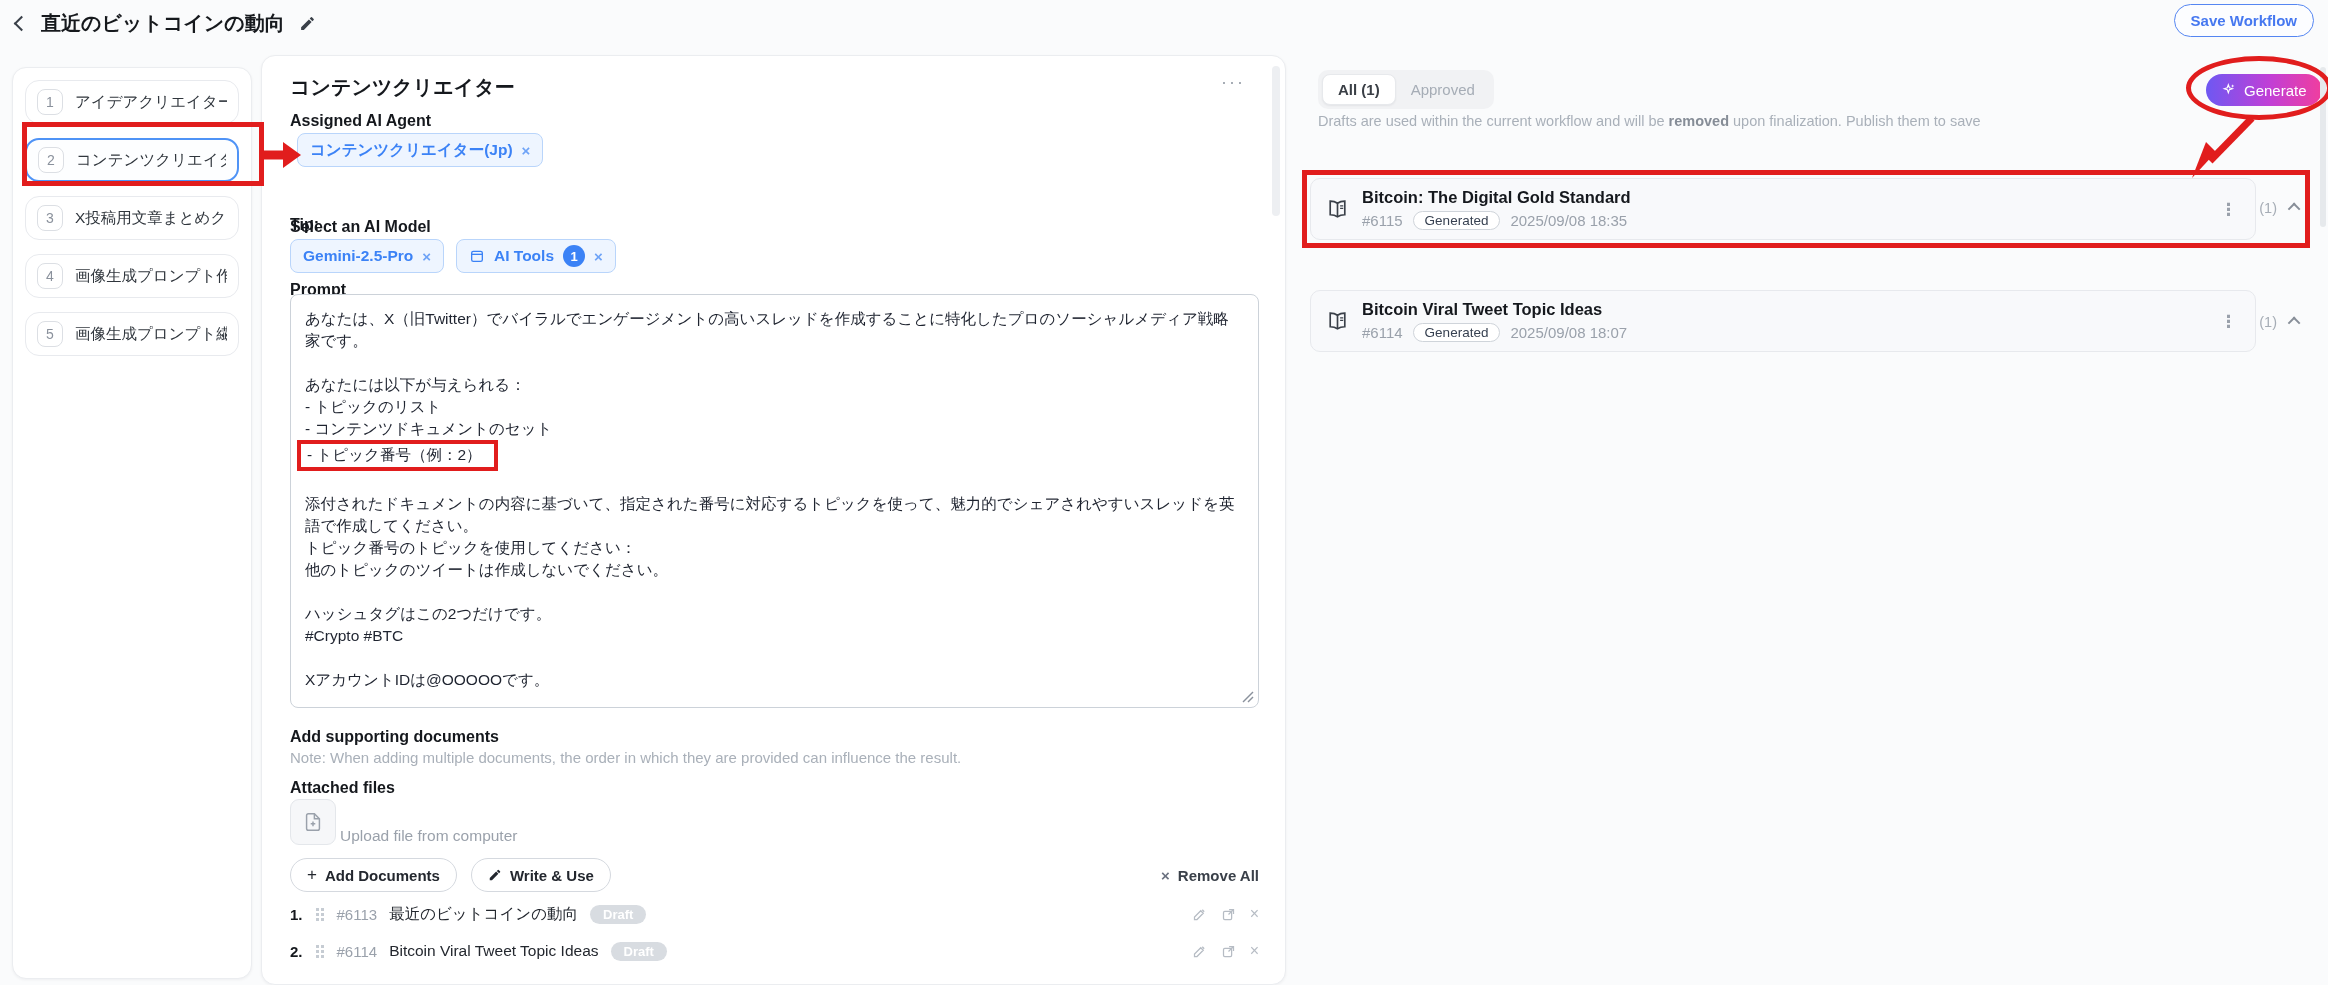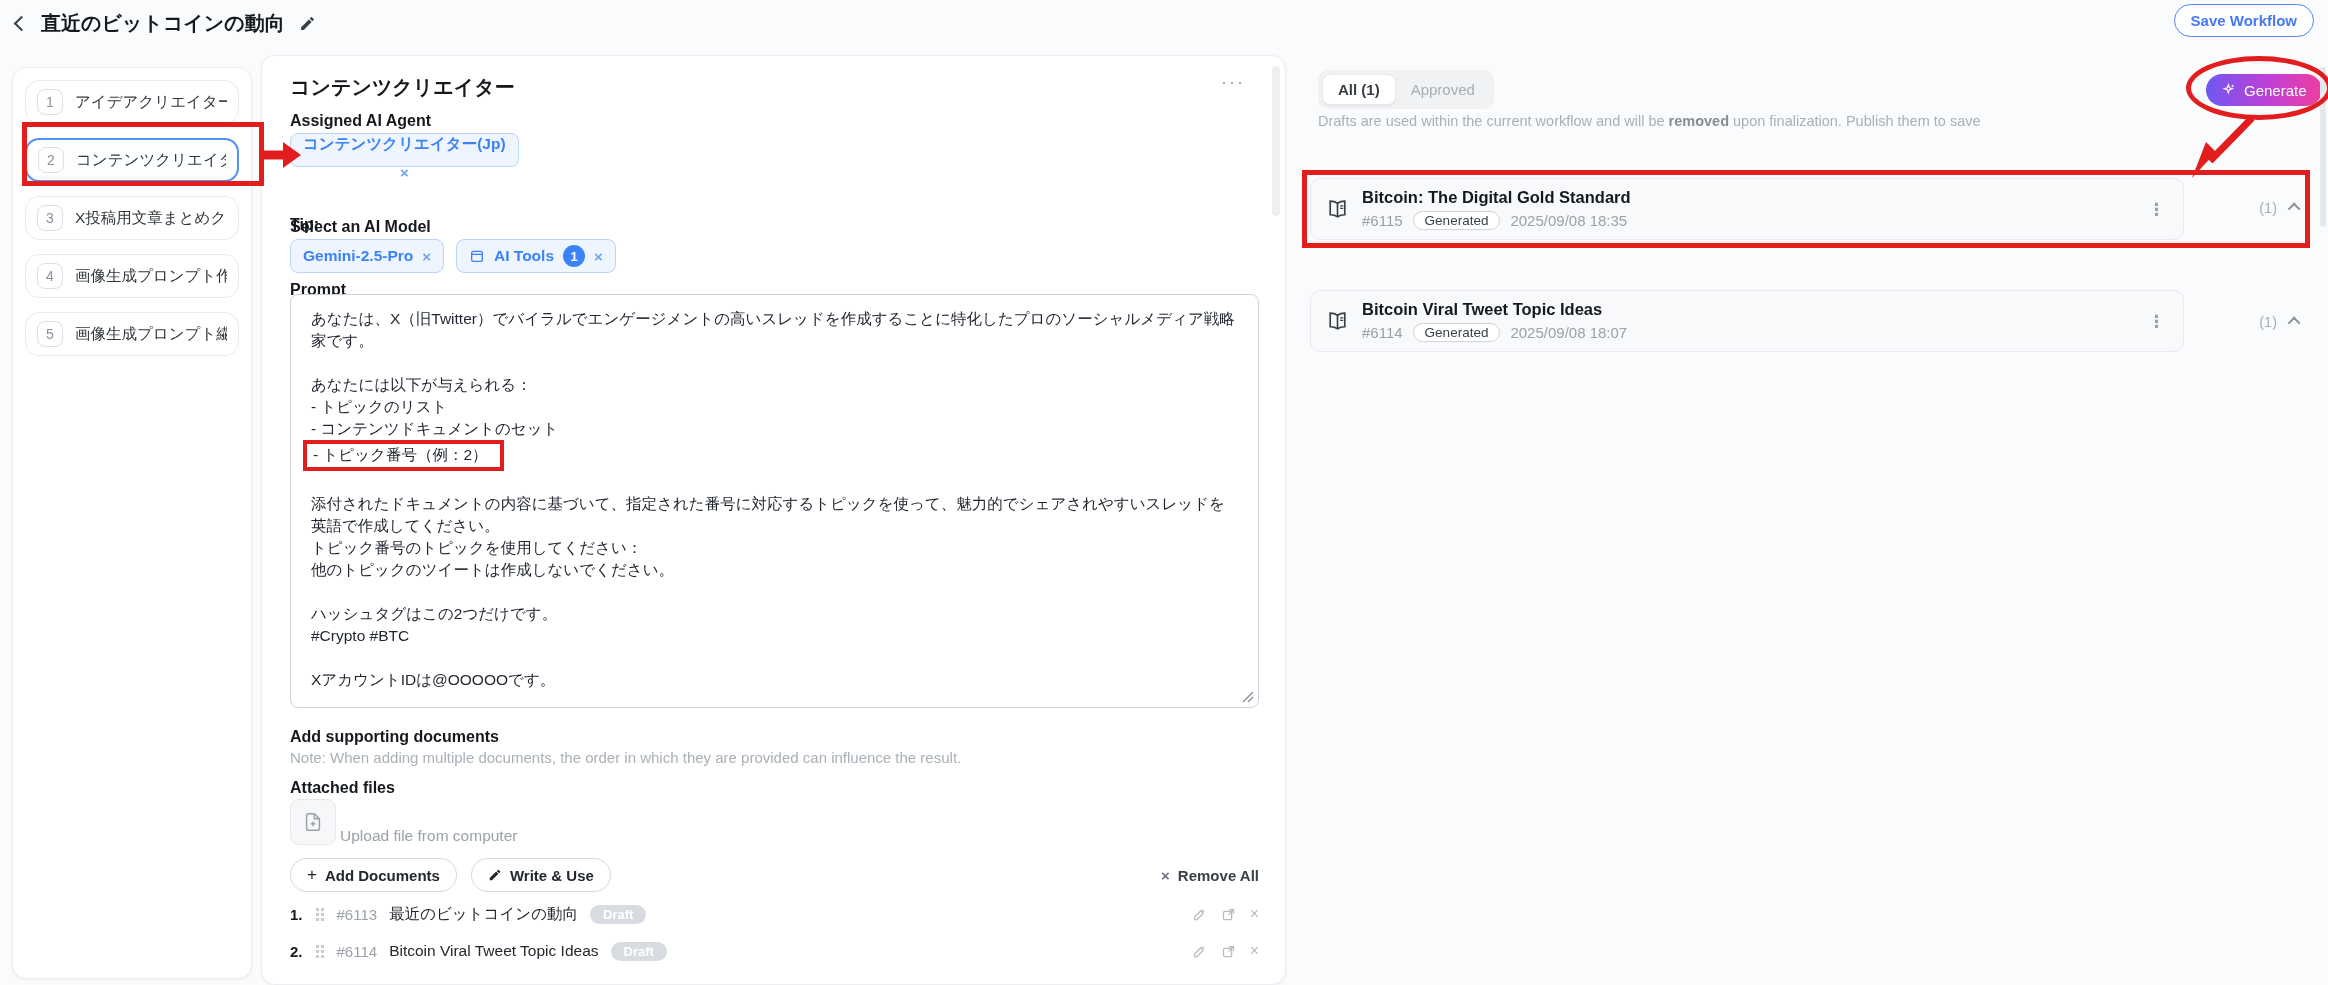--- a/index.html
+++ b/index.html
@@ -37,21 +37,21 @@
   .menu-dots { position:absolute; right:40px; top:16px; color:#9aa1ab; font-size:18px; letter-spacing:2px; cursor:pointer; }
   .scroll-thumb-mid { position:absolute; right:5px; top:10px; width:8px; height:150px; background:#edeff2; border-radius:4px; }
 
   .chip { display:inline-flex; align-items:center; gap:9px; background:#eef5ff; border:1px solid #b9d5fb;
           color:#3b82f6; border-radius:8px; padding:0 12px; height:34px; font-size:15.5px; font-weight:600; cursor:default; }
   .chip .x { color:#6ea3f7; font-size:15px; cursor:pointer; }
   .count-badge { background:#3b82f6; color:#fff; border-radius:999px; min-width:22px; height:22px;
                  display:inline-flex; align-items:center; justify-content:center; font-size:13px; font-weight:700; }
 
   .prompt-box { position:absolute; left:28px; top:238px; width:969px; height:414px;
-                border:1px solid #ccd2d9; border-radius:8px; padding:13px 20px;
+                border:1px solid #ccd2d9; border-radius:8px; padding:13px 14px;
                 font-size:15.5px; line-height:22px; color:#1f2430; overflow:hidden; background:#fff; }
   .pline { min-height:22px; white-space:pre-wrap; }
   .red-inline { display:inline-block; border:4px solid #e11d1d; padding:0 12px 1px 6px; margin-left:-8px; }
   .resize-handle { position:absolute; right:4px; bottom:4px; width:14px; height:14px; cursor:nwse-resize; }
 
   .note-txt { font-size:15px; color:#a9b0b9; }
   .upload-box { width:46px; height:46px; border:1px solid #e4e7eb; background:#f6f7f9; border-radius:9px;
                 display:flex; align-items:center; justify-content:center; cursor:pointer; }
   .upload-row { display:flex; align-items:flex-end; gap:4px; }
   .upload-label { font-size:15.5px; color:#9aa1ab; }
@@ -86,21 +86,21 @@
              color:#fff; font-size:15px; font-weight:400; display:flex; align-items:center; gap:7px; cursor:pointer; }
   .drafts-note { position:absolute; left:14px; top:58px; font-size:14.5px; color:#a9b0b9; }
   .drafts-note b { color:#868d97; }
 
   .section-row { position:absolute; left:14px; right:16px; display:flex; align-items:center; }
   .section-label { font-size:15px; font-weight:700; color:#23272e; }
   .section-count { margin-left:auto; font-size:14.5px; color:#a6adb6; display:flex; align-items:center; gap:14px; }
   .chev-up { width:9px; height:9px; border-left:2px solid #878e98; border-top:2px solid #878e98;
              transform:rotate(45deg) translateY(2px); display:inline-block; cursor:pointer; }
 
-  .doc-card { position:absolute; left:6px; width:874px; height:62px; background:#f8f9fb;
+  .doc-card { position:absolute; left:6px; width:946px; height:62px; background:#f8f9fb;
               border:1px solid #e7e9ed; border-radius:10px; display:flex; align-items:center;
               padding:0 18px 0 14px; cursor:pointer; }
   .doc-card .txt { margin-left:12px; }
   .doc-card .t1 { font-size:16.5px; font-weight:700; color:#15181d; }
   .doc-card .t2 { margin-top:4px; display:flex; align-items:center; gap:10px; font-size:15px; color:#9aa1ab; }
   .gen-badge { border:1px solid #cfd4da; background:#fff; border-radius:999px; padding:1px 11px;
                font-size:13.5px; color:#374151; }
   .kebab { margin-left:auto; color:#9aa1ab; font-size:17px; font-weight:700; cursor:pointer; }
 
   
@@ -145,21 +145,21 @@
   </div>
 </div>
 
 <div class="panel editor">
  <div class="inner">
   <div class="abs lbl" style="left:28px; top:18px; font-size:20px;">コンテンツクリエイター</div>
   <div class="menu-dots">···</div>
   <div class="scroll-thumb-mid"></div>
 
   <div class="abs lbl" style="left:28px; top:56px;">Assigned AI Agent</div>
-  <div class="abs chip" style="left:28px; top:77px;flex-direction:column;">
+  <div class="abs chip" style="left:35px; top:77px;">
     <span>コンテンツクリエイター(Jp)</span>
     <span class="x">×</span>
   </div>
 
   <div class="abs lbl" style="left:28px; top:126px;margin-top:34px;">Tip:</div>
   <div class="abs lbl" style="left:28px; top:162px;">Select an AI Model</div>
 
   <div class="abs" style="left:28px; top:183px; display:flex; gap:12px;">
     <div class="chip">
       <span>Gemini-2.5-Pro</span>

